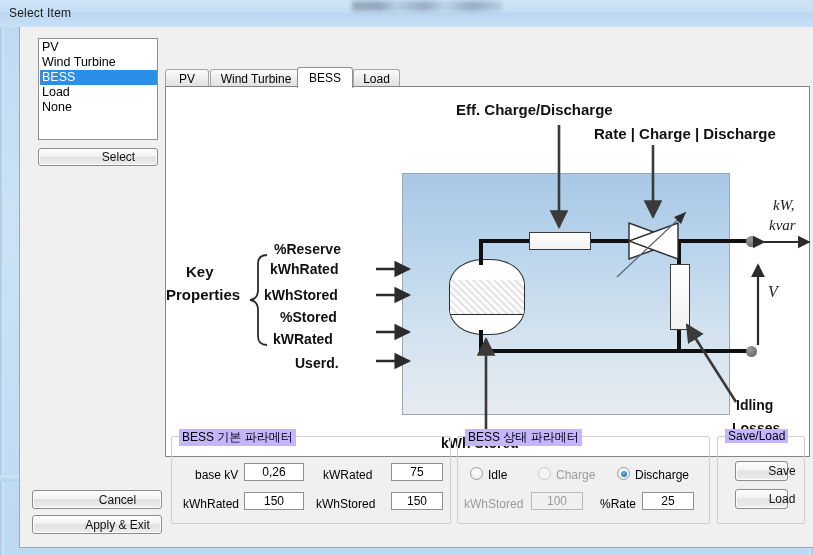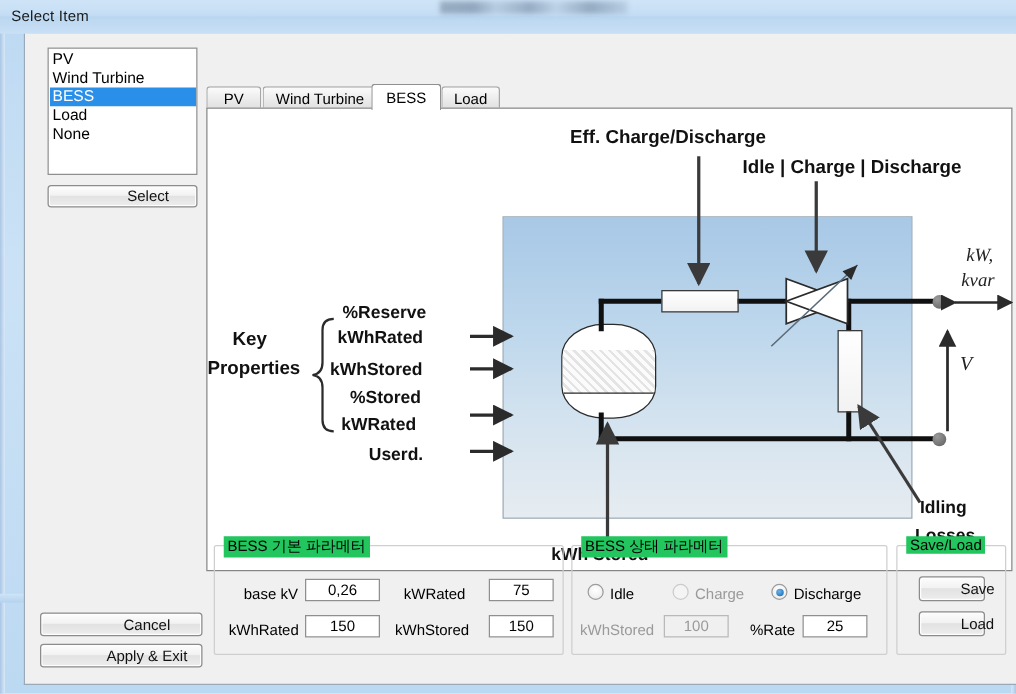--- a/index.html
+++ b/index.html
@@ -71,21 +71,21 @@
   .tf.disabled{background:#f0f0f0;color:#9a9a9a;border-color:#b9b9b9;}
   .lbl{position:absolute;font-size:12px;color:#000;white-space:nowrap;}
   .lbl.dim{color:#9a9a9a;}
 
   
   .group{
     position:absolute;box-sizing:border-box;
     border:1px solid #cfcfcf;border-radius:2px;
   }
   .group-title{
-    position:absolute;font-size:12px;color:#000;background:#22c55e;
+    position:absolute;font-size:12px;color:#000;background:#c4b5fd;
     padding:0 3px;white-space:nowrap;
   }
 
   
   .radio{position:absolute;width:13px;height:13px;border-radius:50%;
     box-sizing:border-box;
     background:radial-gradient(circle at 50% 35%,#ffffff 0%,#f2f2f2 60%,#e2e2e2 100%);
     border:1px solid #9c9c9c;}
   .radio.on::after{content:"";position:absolute;left:2.5px;top:2.5px;
     width:6px;height:6px;border-radius:50%;
@@ -237,21 +237,21 @@
           <line x1="210" y1="274" x2="243" y2="274" stroke="#2b2b2b" stroke-width="2.6" marker-end="url(#ah)"></line>
 
           <path d="M101,168 q-9,0 -9,9 v26 q0,9 -8,10 q8,1 8,10 v26 q0,9 9,9" fill="none" stroke="#2b2b2b" stroke-width="1.8"></path>
 
           <line x1="598" y1="155" x2="643" y2="155" stroke="#2b2b2b" stroke-width="2" marker-start="url(#ah)" marker-end="url(#ah)"></line>
 
           <line x1="592" y1="258" x2="592" y2="178" stroke="#2b2b2b" stroke-width="2.2" marker-end="url(#ah)"></line>
         </svg>
 
         <div class="d-text" style="left:290px;top:14px;font-size:15px;">Eff. Charge/Discharge</div>
-        <div class="d-text" style="left:428px;top:38px;font-size:15px;">Idle | Charge | Discharge</div>
+        <div class="d-text" style="left:428px;top:38px;font-size:15px;">Rate | Charge | Discharge</div>
 
         <div class="d-text" style="left:20px;top:176px;font-size:15px;">Key</div>
         <div class="d-text" style="left:0px;top:199px;font-size:15px;">Properties</div>
 
         <div class="d-text" style="left:108px;top:154px;font-size:14px;">%Reserve</div>
         <div class="d-text" style="left:104px;top:174px;font-size:14px;">kWhRated</div>
         <div class="d-text" style="left:98px;top:200px;font-size:14px;">kWhStored</div>
         <div class="d-text" style="left:114px;top:222px;font-size:14px;">%Stored</div>
         <div class="d-text" style="left:107px;top:244px;font-size:14px;">kWRated</div>
         <div class="d-text" style="left:129px;top:268px;font-size:14px;">Userd.</div>

